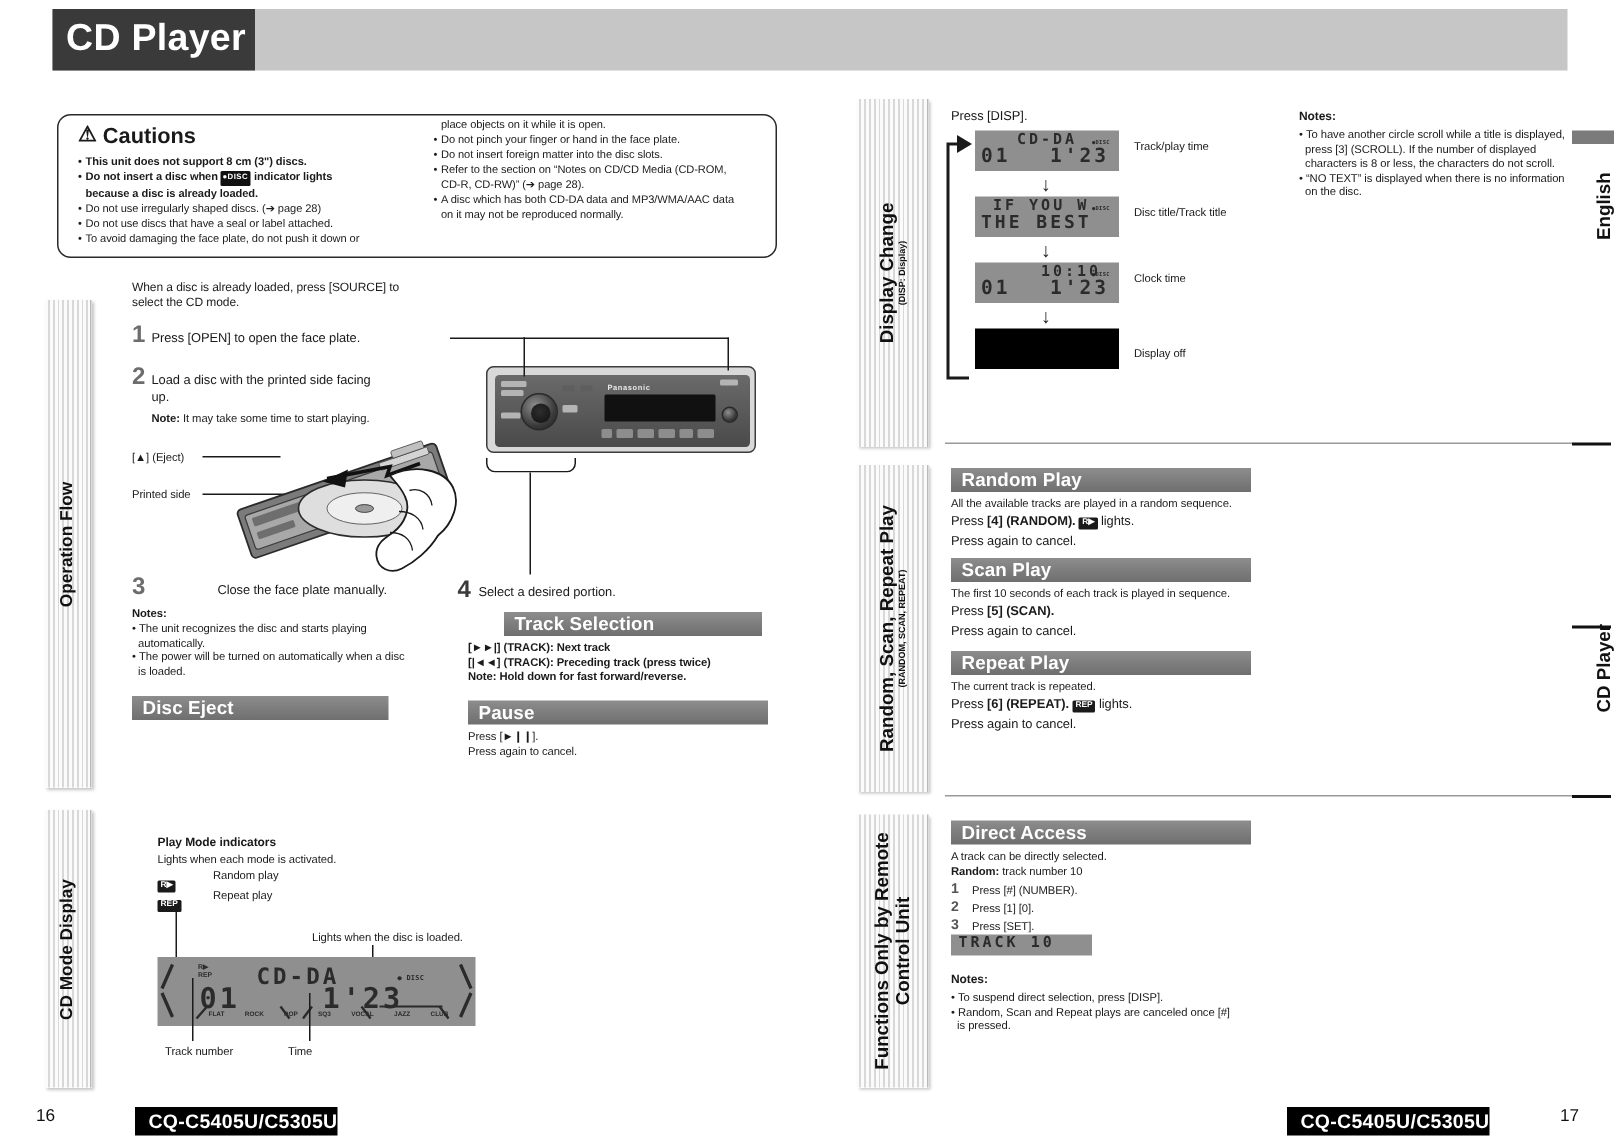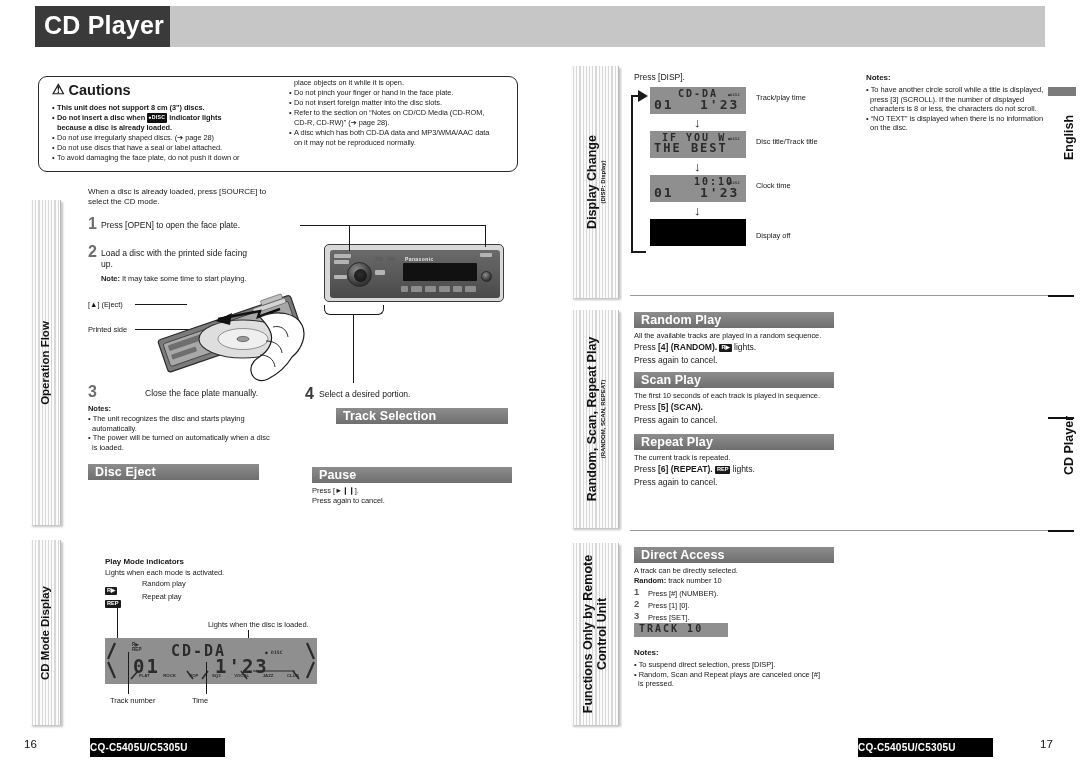--- a/index.html
+++ b/index.html
@@ -114,22 +114,22 @@
   .chip {
     display: inline-block; background: #1a1a1a; color: #fff;
     font-size: 5.6px; font-weight: bold; line-height: 7.5px;
     padding: 0 2px; border-radius: 1px; vertical-align: 1px;
     font-family: "Liberation Sans", sans-serif;
   }
 
   
   .foot-chip {
     position: absolute; background: #000; color: #fff;
-    font-size: 10px; font-weight: bold; letter-spacing: .2px;
-    text-align: left; line-height: 19px;
+    font-size: 13px; font-weight: bold; letter-spacing: .2px;
+    text-align: right; line-height: 19px;
   }
   .foot-num { position: absolute; font-size: 11.5px; font-weight: normal; color: #111; }
 
   
   .redge-bar { position: absolute; background: #7b7b7b; }
   .redge-txt {
     position: absolute; font-weight: bold; font-size: 12.5px; color: #111;
     transform-origin: 0 0; transform: rotate(-90deg);
     white-space: nowrap;
   }
@@ -323,20 +323,25 @@
   <div class="ln" style="left:349px; top:225px; width:137px; height:1.2px;"></div>
   <div class="ln" style="left:485px; top:225px; width:1.2px; height:22px;"></div>
 
   <div class="bracket" style="left:324px; top:305px; width:60px; height:10px;"></div>
   <div class="ln" style="left:353px; top:315px; width:1.2px; height:68px;"></div>
 
   <div class="stepnum dark" style="left:305px; top:385px;">4</div>
   <div class="t s85" style="left:319px; top:389px; width:200px;">Select a desired portion.</div>
 
   <div class="sechd" style="left:312px; top:408px; width:172px;margin-left:24px;">Track Selection</div>
+  <div class="t" style="left:312px; top:427px; width:205px;">
+    <span class="b">[►►|] (TRACK): Next track</span><br>
+    <span class="b">[|◄◄] (TRACK): Preceding track (press twice)</span><br>
+    <span class="b">Note: Hold down for fast forward/reverse.</span>
+  </div>
 
   <div class="sechd" style="left:312px; top:467px; width:200px;">Pause</div>
   <div class="t" style="left:312px; top:486px; width:200px;">
     <span>Press [►❙❙].</span><br>
     <span>Press again to cancel.</span>
   </div>
 
   <div class="t b s8" style="left:105px; top:557px;">Play Mode indicators</div>
   <div class="t" style="left:105px; top:568px;">Lights when each mode is activated.</div>
   <div style="position:absolute; left:105px; top:579px;"><span class="chip">R▶</span></div>

